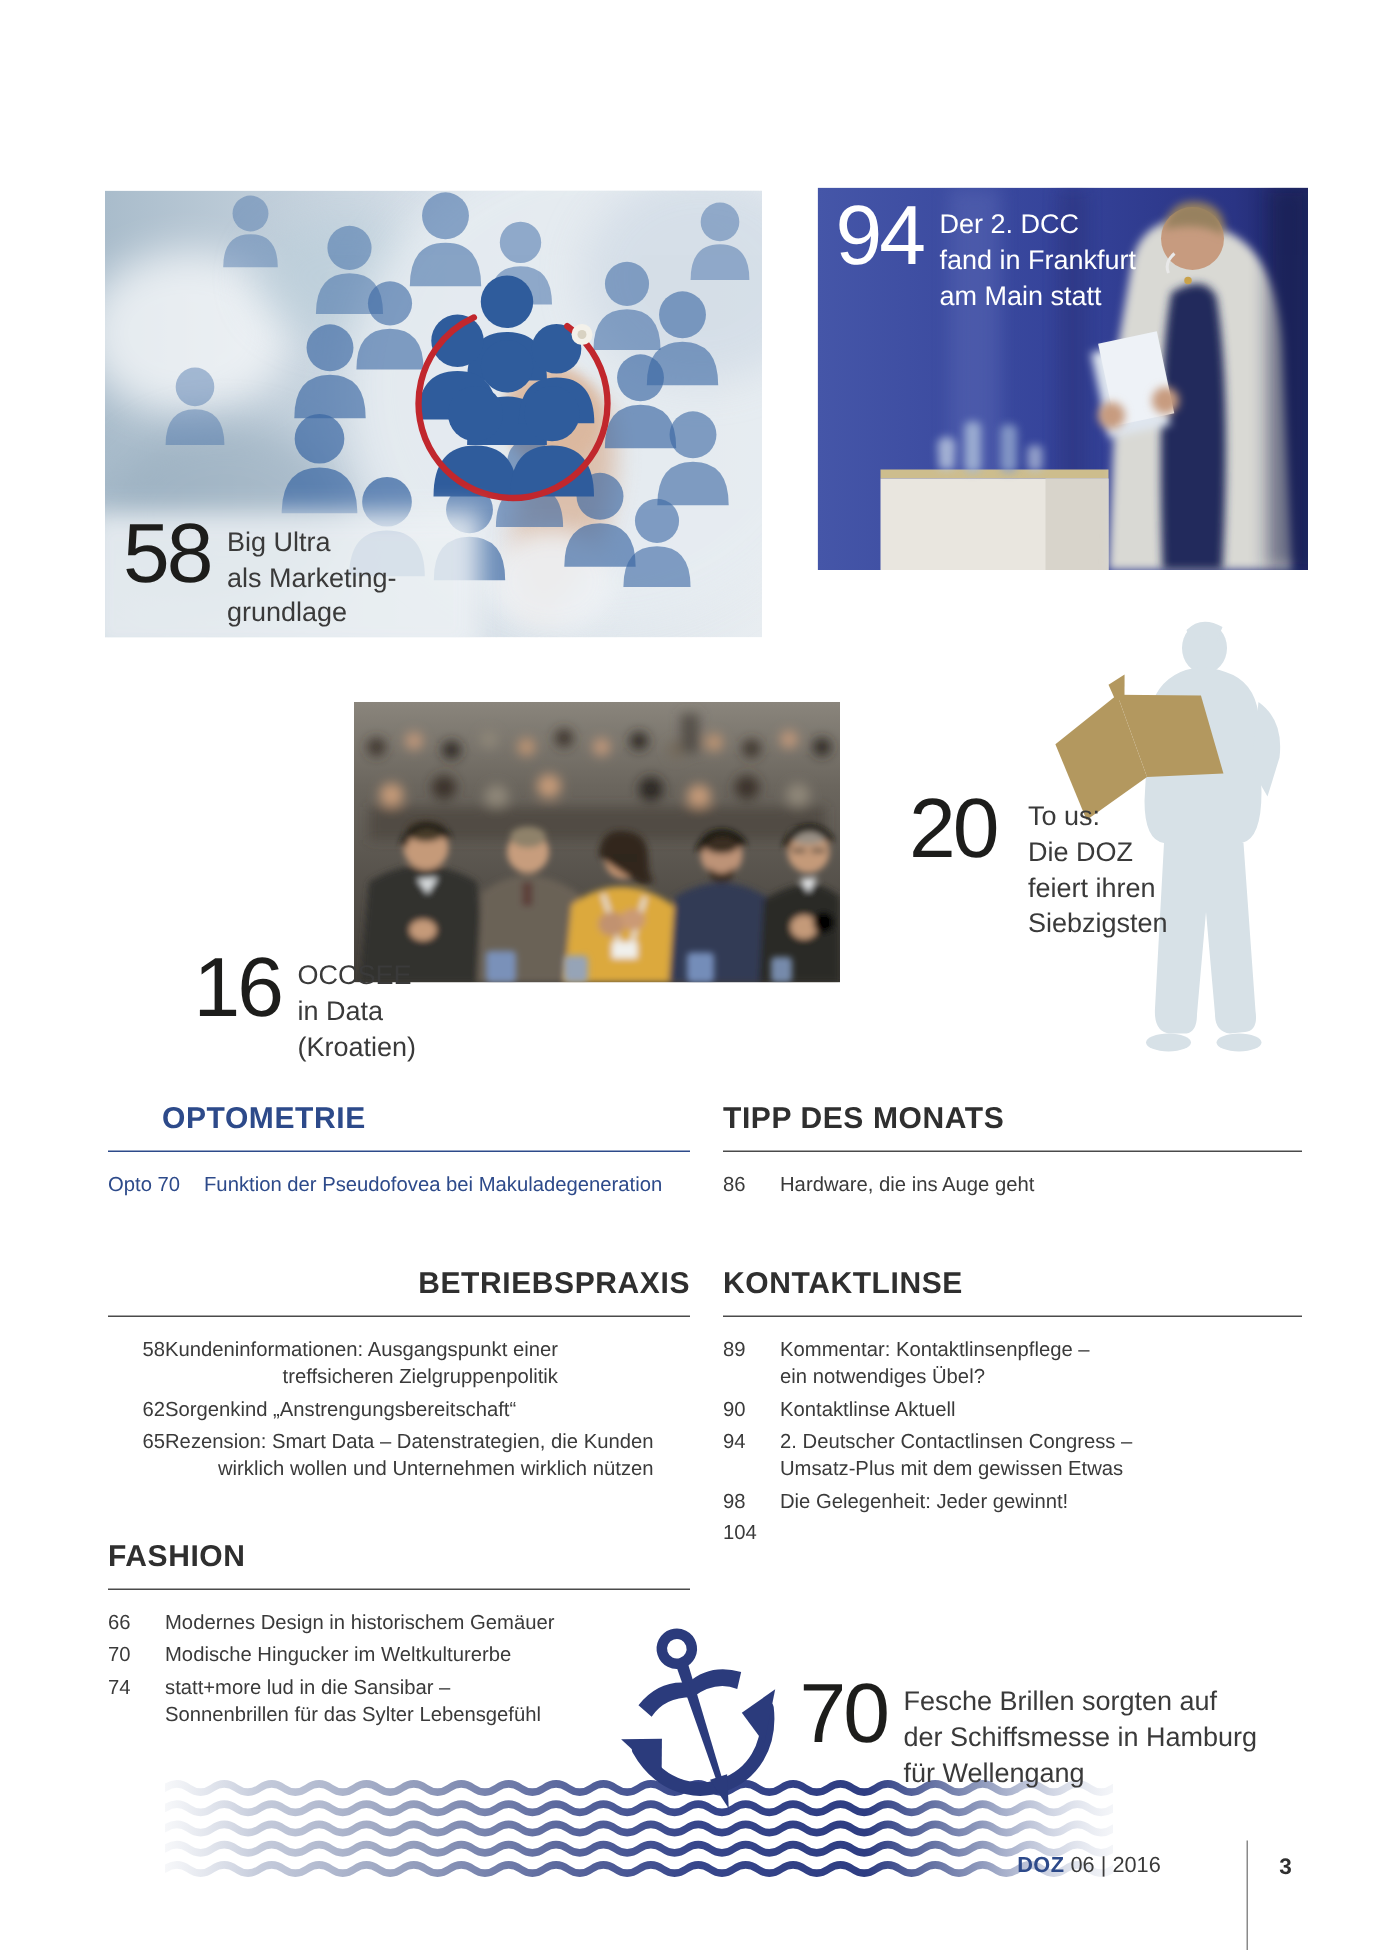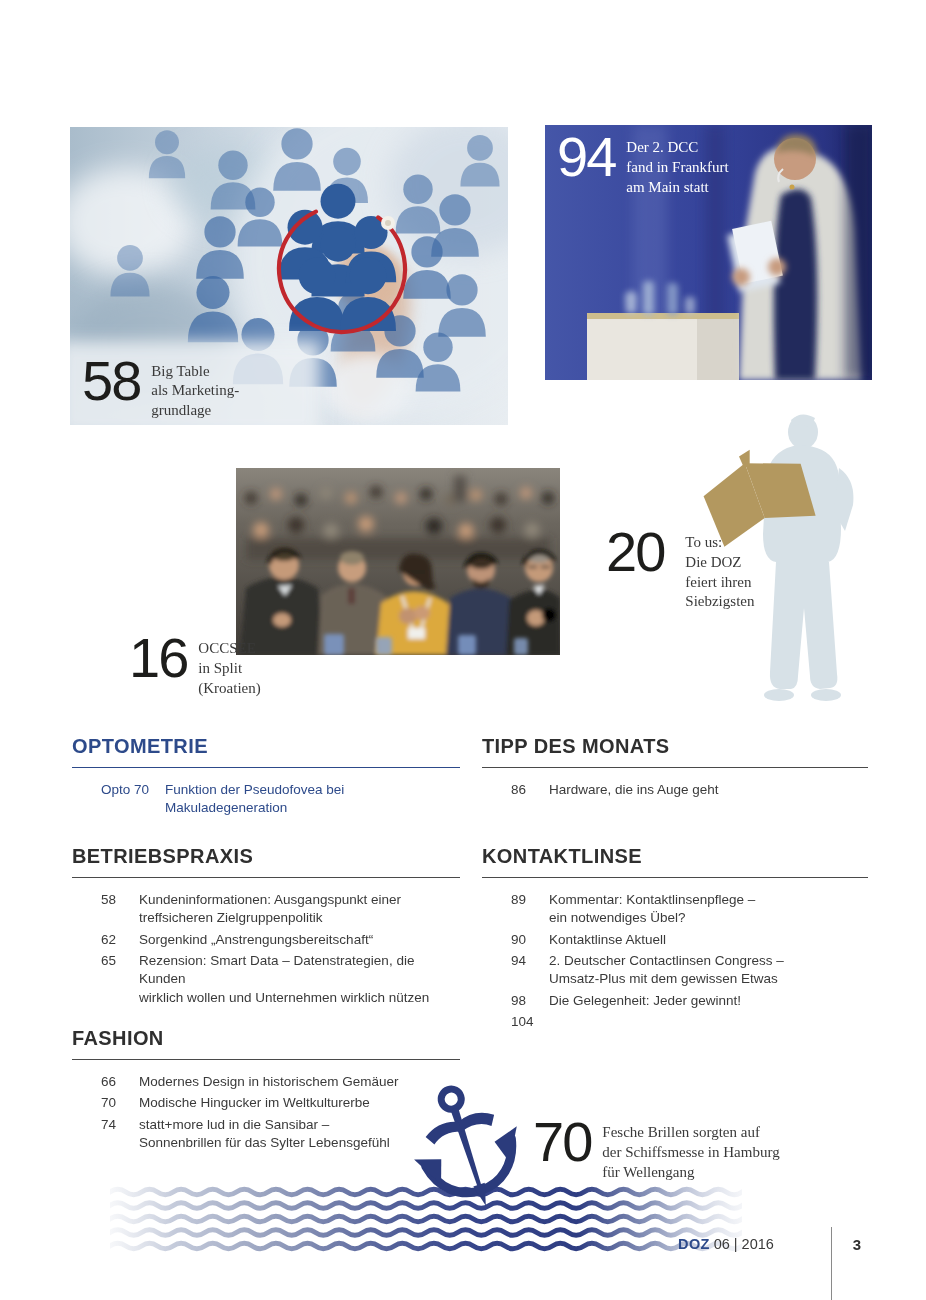--- a/index.html
+++ b/index.html
@@ -5,30 +5,30 @@
   html,body{margin:0;padding:0;background:#e8e8e8;}
   .page{position:relative;width:926px;height:1300px;background:#ffffff;margin:0 auto;
         font-family:"Liberation Sans",sans-serif;overflow:hidden;}
   .abs{position:absolute;}
   .photo{position:absolute;overflow:hidden;}
   .photo svg{display:block;width:100%;height:100%;}
 
   
   .feature{position:absolute;display:flex;gap:11px;align-items:flex-start;}
   .feature .num{font-size:56px;line-height:.84;font-weight:400;letter-spacing:-2px;color:#1d1d1b;}
-  .feature .cap{font-size:15px;line-height:1.32;color:#3a3a3a;white-space:pre-line;padding-top:5px;font-family:Liberation Serif, serif;}
+  .feature .cap{font-size:18px;line-height:1.32;color:#3a3a3a;white-space:pre-line;padding-top:5px;}
   .feature.light .num,.feature.light .cap{color:#ffffff;}
 
   
   .sec{position:absolute;}
   .sec h2{margin:0;font-size:20px;font-weight:700;letter-spacing:.4px;color:#2f2f2f;}
   .sec .rule{height:0;border-bottom:1.6px solid #4a4a4a;margin:9px 0 13px 0;}
-  .sec.blue h2{color:#2d4a8a;}
+  .sec.blue h2{color:#2d4a8a;margin-left:36px;}
   .sec.blue .rule{border-color:#2d4a8a;}
-  .entry{display:flex;font-size:13.5px;line-height:1.36;color:#3a3a3a;margin-bottom:3px;margin-left:29px;}
+  .entry{display:flex;font-size:13.5px;line-height:1.36;color:#3a3a3a;margin-bottom:3px;}
   .entry .pg{width:38px;flex-shrink:0;}
   .sec.blue .entry{color:#2d4a8a;}
   .sec.blue .entry .pg{width:64px;}
   .entry .tx{white-space:pre-line;}
 
   
   .footer-brand{position:absolute;left:640px;top:1236px;width:172px;text-align:center;
                 font-size:14.5px;color:#3a3a3a;}
   .footer-brand b{color:#2d4a8a;font-weight:700;letter-spacing:.3px;}
   .footer-divider{position:absolute;left:831px;top:1227px;width:1px;height:73px;background:#8a8a8a;}
@@ -107,21 +107,21 @@
       <g transform="rotate(-55 272 142)">
         <circle cx="272" cy="142" r="63" fill="none" stroke="#c1272d" stroke-width="4.2" stroke-linecap="round" stroke-dasharray="330 66"></circle>
       </g>
       <circle cx="318" cy="96" r="7" fill="#f3f1ea"></circle>
       <circle cx="318" cy="96" r="3" fill="#d8d2c2"></circle>
 
       <rect x="-12" y="214" width="262" height="96" fill="#edf1f4" opacity=".85" filter="url(#b8)"></rect>
     </svg>
     <div class="feature" style="left:12px;bottom:4px;">
       <div class="num">58</div>
-      <div class="cap">Big Table
+      <div class="cap">Big Ultra
 als Marketing-
 grundlage</div>
     </div>
   </div>
 
   <div class="photo" style="left:545px;top:125px;width:327px;height:255px;">
     <svg viewBox="0 0 327 255" preserveAspectRatio="none">
       <defs>
         <linearGradient id="p2bg" x1="0" y1="0" x2="1" y2="0">
           <stop offset="0" stop-color="#4556a8"></stop>
@@ -254,21 +254,21 @@
         <rect x="140" y="169" width="16" height="18" rx="3" fill="#8aa2cc" opacity=".85"></rect>
         <rect x="222" y="167" width="18" height="20" rx="3" fill="#7b96c4" opacity=".9"></rect>
         <rect x="278" y="170" width="14" height="17" rx="3" fill="#8aa2cc" opacity=".8"></rect>
       </g>
     </svg>
   </div>
 
   <div class="feature" style="left:102px;top:634px;margin-left:27px;">
     <div class="num">16</div>
     <div class="cap">OCCSEE
-in Split
+in Data
 (Kroatien)</div>
   </div>
 
   <div class="photo" style="left:693px;top:408px;width:190px;height:300px;">
     <svg viewBox="0 0 190 300">
       <g fill="#d7e1e7">
         <ellipse cx="110" cy="24" rx="15" ry="17"></ellipse>
         <path d="M98 12 Q108 2 122 10 L118 20 Q108 14 100 18 Z"></path>
         <path d="M94 40 Q76 48 73 70 L70 126 Q70 152 83 154 L135 154 Q148 151 148 120 L146 68 Q143 46 124 40 Q108 34 94 40 Z"></path>
         <path d="M146 60 Q163 72 160 97 L152 123 L141 104 Z"></path>
@@ -303,21 +303,21 @@
 
   <div class="sec" style="left:482px;top:735px;width:386px;">
     <h2>TIPP DES MONATS</h2>
     <div class="rule"></div>
     <div class="entry">
       <span class="pg">86</span>
       <span class="tx">Hardware, die ins Auge geht</span>
     </div>
   </div>
 
-  <div class="sec" style="left:72px;top:845px;width:388px;">
+  <div class="sec" style="left:72px;top:845px;width:388px;text-align:right;">
     <h2>BETRIEBSPRAXIS</h2>
     <div class="rule"></div>
     <div class="entry">
       <span class="pg">58</span>
       <span class="tx">Kundeninformationen: Ausgangspunkt einer
 treffsicheren Zielgruppenpolitik</span>
     </div>
     <div class="entry">
       <span class="pg">62</span>
       <span class="tx">Sorgenkind „Anstrengungsbereitschaft“</span>

